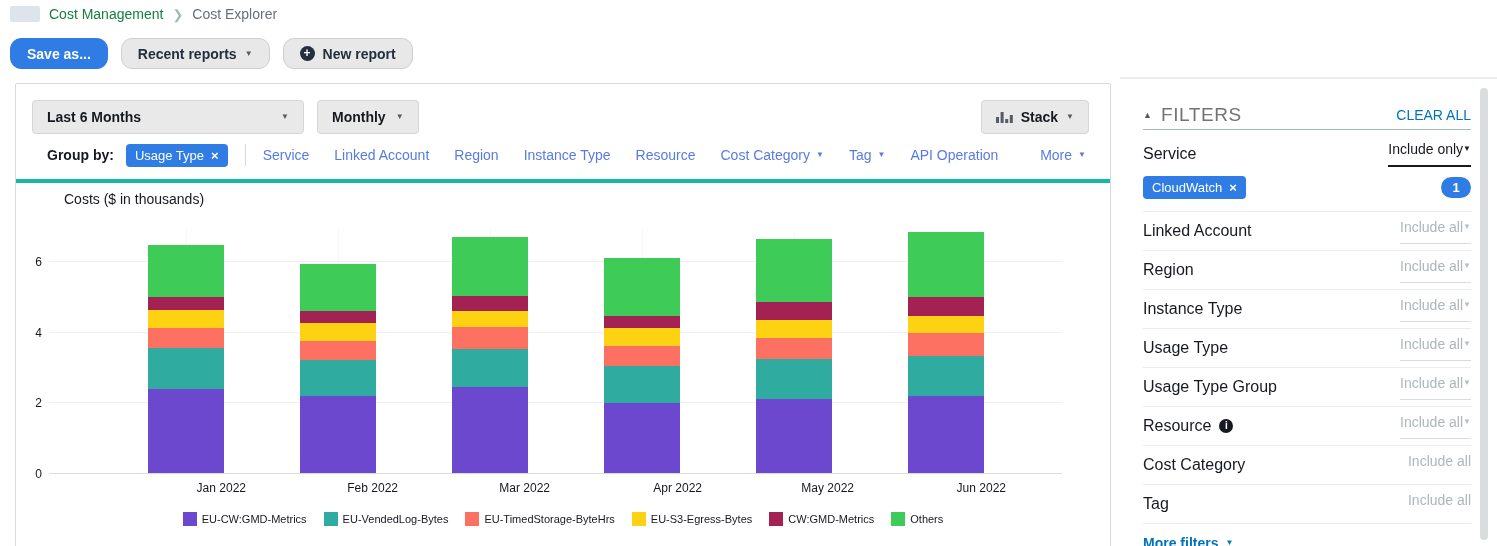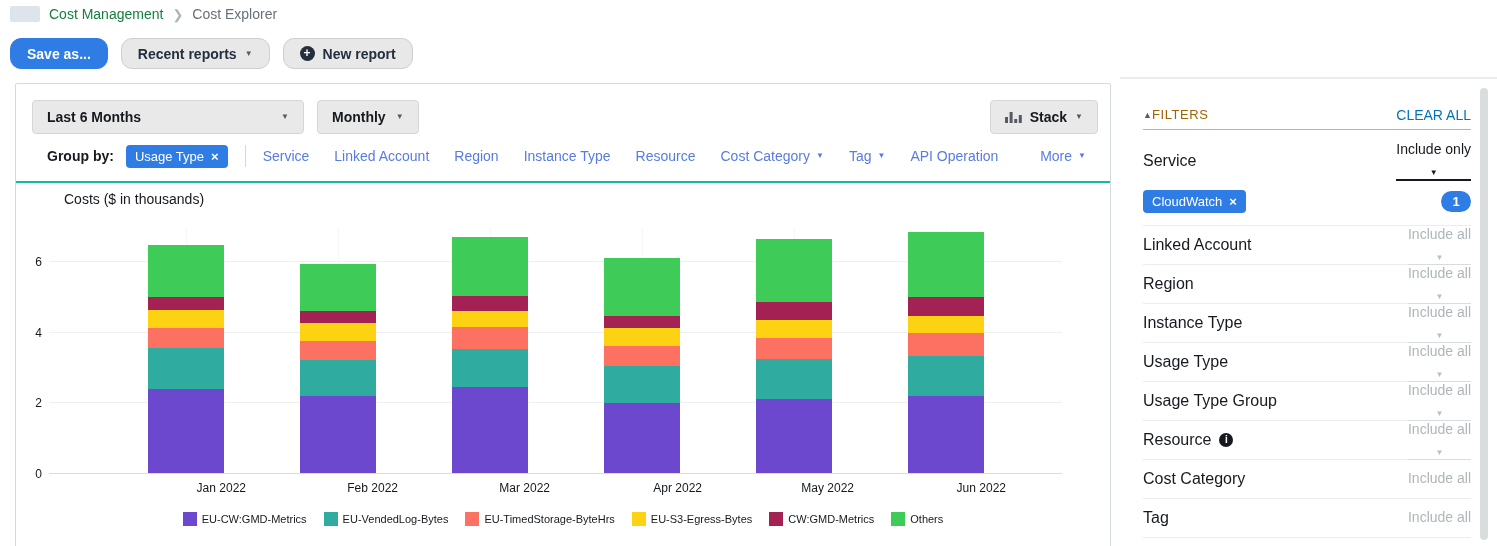--- a/index.html
+++ b/index.html
@@ -20,30 +20,30 @@
     font-size:14px; font-weight:bold; border-radius:11px; cursor:pointer; }
   .btn-primary { background:#2f7de4; color:#fff; border:1px solid #2f7de4; }
   .btn-default { background:#e8e8e8; color:#232f3e; border:1px solid #cfcfcf; }
   .caret { font-size:8px; color:#545b64; line-height:1; }
   .plus-circle { width:15px; height:15px; background:#232f3e; color:#fff; border-radius:50%;
     font-size:12px; font-weight:bold; line-height:14px; text-align:center; display:inline-block; }
 
   
   .panel { position:absolute; left:15px; top:83px; width:1096px; height:470px;
     background:#fff; border:1px solid #d5dbdb; border-radius:2px; }
-  .toolbar { position:absolute; left:16px; right:12px; top:16px; height:34px; display:flex; align-items:center;justify-content:flex-end; }
+  .toolbar { position:absolute; left:16px; right:21px; top:16px; height:34px; display:flex; align-items:center;justify-content:flex-end; }
   .dropdown { height:34px; background:#e9e9e9; border:1px solid #d6d6d6; border-radius:4px;
     display:inline-flex; align-items:center; padding:0 14px; font-size:14px; font-weight:bold; cursor:pointer; }
   .dd-range { width:272px; justify-content:space-between; }
   .dd-gran { margin-left:13px; gap:10px; }
   .dd-stack { margin-left:auto; gap:8px; }
   .stack-icon svg rect { fill:#545b64; }
 
   
-  .group-row { position:absolute; left:0; right:0; top:64px; height:35px; border-bottom:2px solid #14b8a6;
+  .group-row { position:absolute; left:0; right:0; top:64px; height:35px; border-bottom:4px solid #14b8a6;
     display:flex; align-items:center; padding:0 24px 17px 31px; font-size:14px; }
   .group-label { font-weight:bold; margin-right:12px; }
   .chip { background:#2f7de4; color:#fff; border-radius:4px; padding:4px 9px; font-size:13px;
     display:inline-flex; align-items:center; gap:7px; cursor:pointer; }
   .chip-x { font-weight:bold; font-size:13px; line-height:1; }
   .gb-divider { width:1px; height:22px; background:#d5dbdb; margin:0 17px; }
   .gb-links { display:flex; align-items:center; gap:25px; flex:1; }
   .gb-link { color:#587be2; cursor:pointer; display:inline-flex; align-items:center; gap:6px; }
   .gb-link .caret { color:#587be2; }
   .gb-more { margin-left:auto; }
@@ -59,27 +59,27 @@
   .seg { width:100%; }
   .xlabel { position:absolute; top:252px; width:120px; text-align:right; font-size:12px; color:#16191f; }
   .legend { position:absolute; left:0; right:0; top:428px; display:flex; justify-content:center; gap:17px; }
   .legend-item { display:inline-flex; align-items:center; gap:5px; font-size:11px; }
   .legend-swatch { width:14px; height:14px; display:inline-block; }
 
   
   .sidebar-topline { position:absolute; left:1120px; right:0; top:77px; height:2px; background:#eaeded; }
   .sidebar { position:absolute; left:1143px; top:108px; width:328px; }
   .f-header { display:flex; align-items:center; height:22px; padding-bottom:8px; border-bottom:1px solid #aab7b8; }
-  .f-title { font-size:13px; color:#a16207; letter-spacing:0.6px; }
+  .f-title { font-size:19px; color:#737373; letter-spacing:0.6px; margin-left:9px; }
   .f-collapse { font-size:9px; color:#545b64; cursor:pointer; }
   .f-clear { margin-left:auto; color:#0073bb; font-size:14px; cursor:pointer; }
   .f-service { padding:11px 0 12px 0; border-bottom:1px solid #eaeded; }
   .f-line { display:flex; align-items:center; justify-content:space-between; }
   .f-label { font-size:16px; color:#16191f; display:inline-flex; align-items:center; gap:8px; }
-  .f-mode { font-size:14px; cursor:pointer; display:inline-flex; align-items:center; gap:12px; padding-bottom:2px;flex-direction:column; }
+  .f-mode { font-size:14px; cursor:pointer; display:inline-flex; align-items:center; gap:0; padding-bottom:8px; }
   .f-mode.active { color:#16191f; border-bottom:2px solid #16191f; }
   .f-mode.active .caret { color:#16191f; }
   .f-mode.grey { color:#aeb6ba; border-bottom:1px solid #d8dcde; }
   .f-mode.grey .caret { color:#b9c0c3; }
   .f-mode.nounder { border-bottom:none; }
   .f-chiprow { display:flex; align-items:center; justify-content:space-between; margin-top:9px; }
   .badge { min-width:30px; height:21px; background:#2f7de4; color:#fff; border-radius:11px;
     font-size:13px; font-weight:bold; display:inline-flex; align-items:center; justify-content:center; }
   .f-row { height:39px; display:flex; align-items:center; justify-content:space-between; border-bottom:1px solid #eaeded; }
   .info-icon { width:14px; height:14px; background:#16191f; color:#fff; border-radius:50%;

